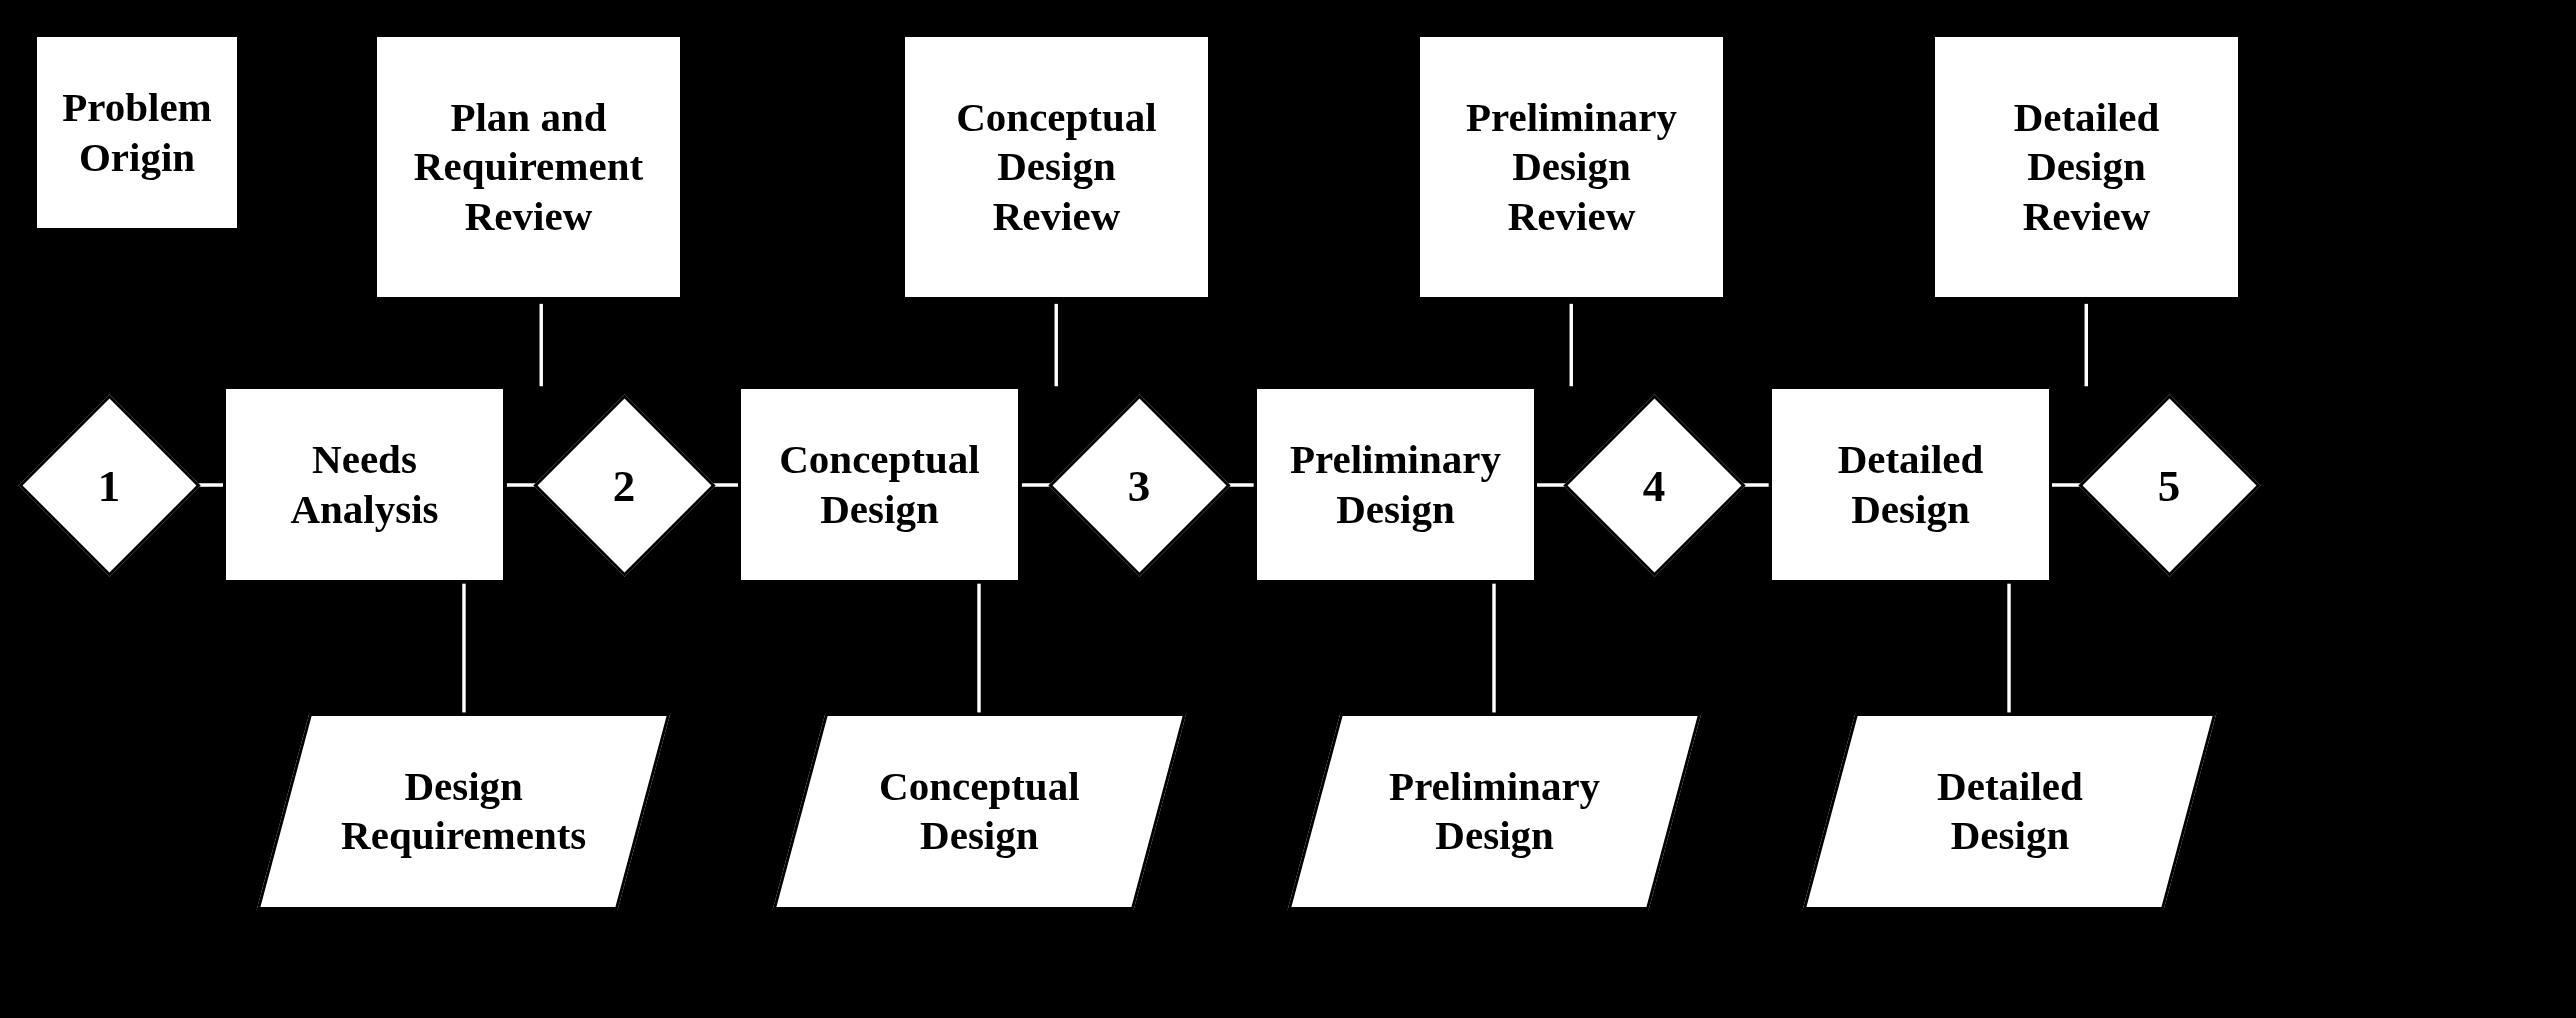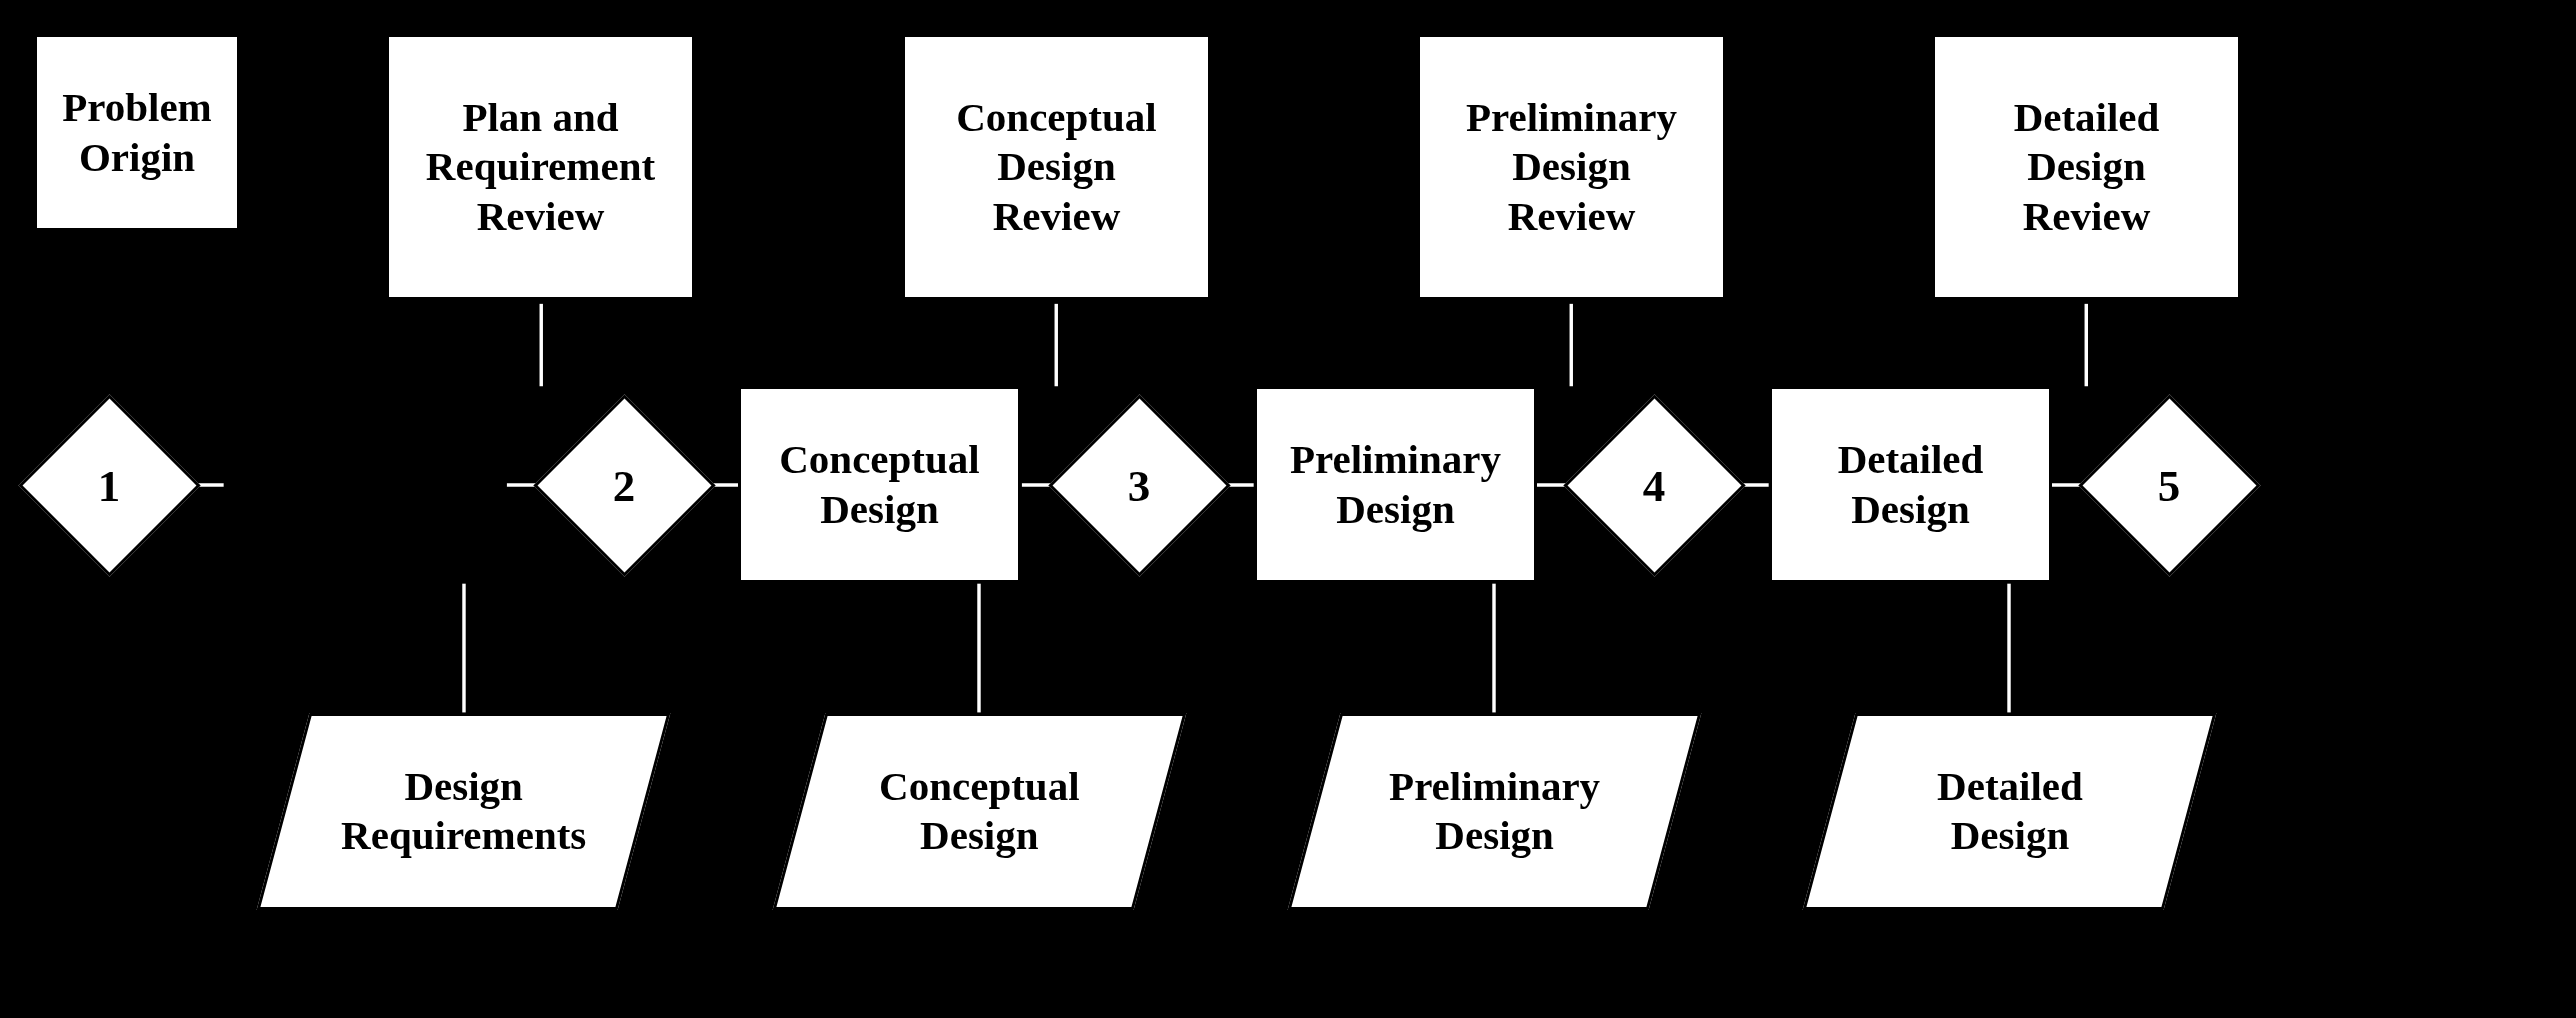--- a/index.html
+++ b/index.html
@@ -37,21 +37,21 @@
     
     #box-problem {
       left: 34px;
       top: 34px;
       width: 206px;
       height: 197px;
     }
 
     
     #box-plan {
-      left: 386px;
+      left: 374px;
       top: 34px;
       width: 309px;
       height: 266px;
     }
 
     
     #box-conceptual-review {
       left: 902px;
       top: 34px;
       width: 309px;
@@ -303,20 +303,23 @@
   </div>
 
   <div class="rect-box" id="box-detailed-review">
     <span>Detailed<br>Design<br>Review</span>
   </div>
 
   <div class="diamond" id="d1">
     <span class="diamond-label">1</span>
   </div>
 
+  <div class="proc-box" id="box-needs">
+    <span>Needs<br>Analysis</span>
+  </div>
 
   <div class="diamond" id="d2">
     <span class="diamond-label">2</span>
   </div>
 
   <div class="proc-box" id="box-con-design">
     <span>Conceptual<br>Design</span>
   </div>
 
   <div class="diamond" id="d3">

